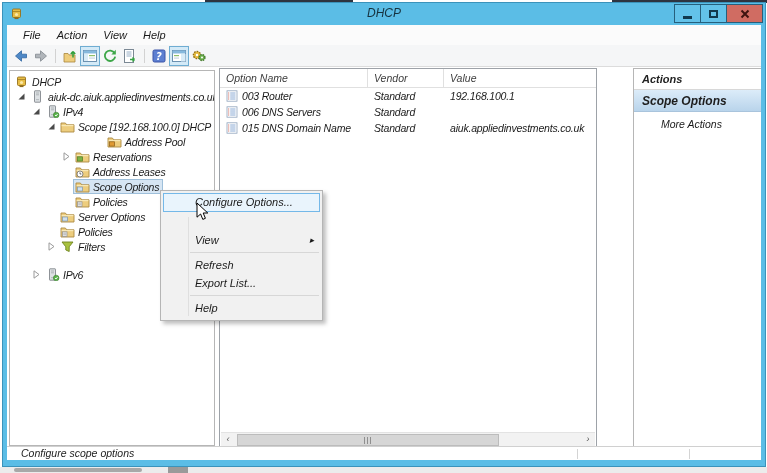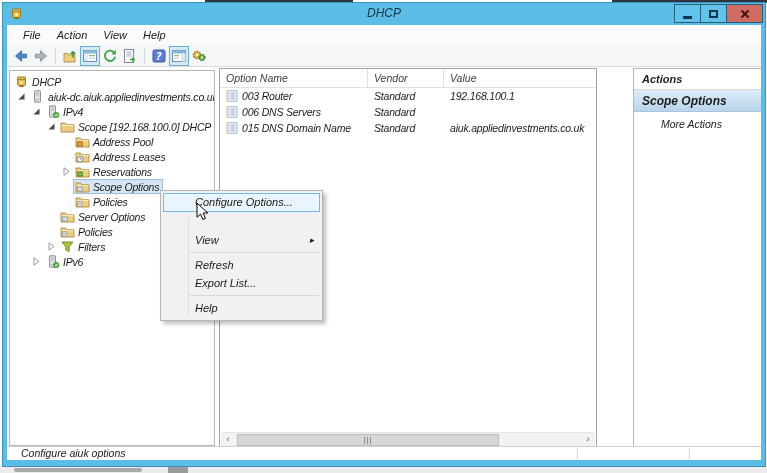--- a/index.html
+++ b/index.html
@@ -244,45 +244,31 @@
               <span class="node">
                 <span class="ticon">
                   <svg width="15" height="13" viewBox="0 0 15 13">
                     <path d="M1 3 h4.4 l1.3 1.8 H14 V12 H1 Z" fill="#edcd7e" stroke="#ad8a43" stroke-width="0.9"></path>
                     <path d="M1.6 5.6 H13.4" stroke="#f8e8b5" stroke-width="1.2"></path>
                   </svg>
                 </span>
                 <span class="tlabel">Scope [192.168.100.0] DHCP</span>
               </span>
             </div>
-            <div class="trow" style="padding-left: 50px;">
+            <div class="trow" style="padding-left: 50px; gap: 32px;">
               <span class="arw"></span>
               <span class="node">
                 <span class="ticon">
                   <svg width="15" height="13" viewBox="0 0 15 13">
                     <path d="M1 3 h4.4 l1.3 1.8 H14 V12 H1 Z" fill="#edcd7e" stroke="#ad8a43" stroke-width="0.9"></path>
                     <path d="M1.6 5.6 H13.4" stroke="#f8e8b5" stroke-width="1.2"></path>
                     <rect x="2.5" y="6.8" width="5" height="4.3" fill="#e09a33" stroke="#8a5d17" stroke-width="0.7"></rect>
                   </svg>
                 </span>
                 <span class="tlabel">Address Pool</span>
-              </span>
-            </div>
-            <div class="trow" style="padding-left: 50px;">
-              <span class="arw"></span>
-              <span class="node">
-                <span class="ticon">
-                  <svg width="15" height="13" viewBox="0 0 15 13">
-                    <path d="M1 3 h4.4 l1.3 1.8 H14 V12 H1 Z" fill="#edcd7e" stroke="#ad8a43" stroke-width="0.9"></path>
-                    <path d="M1.6 5.6 H13.4" stroke="#f8e8b5" stroke-width="1.2"></path>
-                    <circle cx="5" cy="9" r="3" fill="#fff" stroke="#6b6b6b" stroke-width="0.8"></circle>
-                    <path d="M5 7.4 V9 H6.4" stroke="#444" stroke-width="0.8" fill="none"></path>
-                  </svg>
-                </span>
-                <span class="tlabel">Address Leases</span>
               </span>
             </div>
             <div class="trow" style="padding-left: 50px;">
               <span class="arw">
                 <svg width="11" height="11" viewBox="0 0 11 11">
                   <path d="M3 1.8 L8 5.5 L3 9.2 Z" fill="#fff" stroke="#9a9a9a"></path>
                 </svg>
               </span>
               <span class="node">
                 <span class="ticon">
@@ -290,20 +276,34 @@
                     <path d="M1 3 h4.4 l1.3 1.8 H14 V12 H1 Z" fill="#edcd7e" stroke="#ad8a43" stroke-width="0.9"></path>
                     <path d="M1.6 5.6 H13.4" stroke="#f8e8b5" stroke-width="1.2"></path>
                     <rect x="2.5" y="6.8" width="5" height="4.3" fill="#7cb347" stroke="#4c7a22" stroke-width="0.7"></rect>
                   </svg>
                 </span>
                 <span class="tlabel">Reservations</span>
               </span>
             </div>
             <div class="trow" style="padding-left: 50px;">
               <span class="arw"></span>
+              <span class="node">
+                <span class="ticon">
+                  <svg width="15" height="13" viewBox="0 0 15 13">
+                    <path d="M1 3 h4.4 l1.3 1.8 H14 V12 H1 Z" fill="#edcd7e" stroke="#ad8a43" stroke-width="0.9"></path>
+                    <path d="M1.6 5.6 H13.4" stroke="#f8e8b5" stroke-width="1.2"></path>
+                    <circle cx="5" cy="9" r="3" fill="#fff" stroke="#6b6b6b" stroke-width="0.8"></circle>
+                    <path d="M5 7.4 V9 H6.4" stroke="#444" stroke-width="0.8" fill="none"></path>
+                  </svg>
+                </span>
+                <span class="tlabel">Address Leases</span>
+              </span>
+            </div>
+            <div class="trow" style="padding-left: 50px;">
+              <span class="arw"></span>
               <span class="node sel">
                 <span class="ticon">
                   <svg width="15" height="13" viewBox="0 0 15 13">
                     <path d="M1 3 h4.4 l1.3 1.8 H14 V12 H1 Z" fill="#edcd7e" stroke="#ad8a43" stroke-width="0.9"></path>
                     <path d="M1.6 5.6 H13.4" stroke="#f8e8b5" stroke-width="1.2"></path>
                     <rect x="2.5" y="7" width="5" height="4" fill="#cfe0ee" stroke="#7d95ab" stroke-width="0.7"></rect>
                   </svg>
                 </span>
                 <span class="tlabel">Scope Options</span>
               </span>
@@ -357,21 +357,21 @@
               </span>
               <span class="node">
                 <span class="ticon">
                   <svg width="15" height="13" viewBox="0 0 15 13">
                     <path d="M2 2 H13 L9.2 6.8 V11.5 L5.8 10 V6.8 Z" fill="#a9c23f" stroke="#6f8420" stroke-width="0.9"></path>
                   </svg>
                 </span>
                 <span class="tlabel">Filters</span>
               </span>
             </div>
-            <div class="trow" style="padding-left: 20px;">
+            <div class="trow" style="padding-left: 20px; margin-top: 13px;">
               <span class="arw">
                 <svg width="11" height="11" viewBox="0 0 11 11">
                   <path d="M3 1.8 L8 5.5 L3 9.2 Z" fill="#fff" stroke="#9a9a9a"></path>
                 </svg>
               </span>
               <span class="node">
                 <span class="ticon">
                   <svg width="15" height="13" viewBox="0 0 15 13">
                     <rect x="4.5" y="0.8" width="6" height="11.4" rx="0.5" fill="#dde1e4" stroke="#82878c" stroke-width="0.9"></rect>
                     <path d="M6 3 h3 M6 4.8 h3" stroke="#9aa0a5" stroke-width="0.7"></path>
@@ -450,21 +450,21 @@
             <span class="ap-collapse">▴</span>
           </div>
           <div class="ap-item">
             <span>More Actions</span>
             <span class="ap-sub">▸</span>
           </div>
         </div>
       </div>
 
       <div class="statusbar">
-        <span>Configure aiuk options</span>
+        <span>Configure scope options</span>
         <i class="sdiv d1"></i>
         <i class="sdiv d2"></i>
       </div>
     </div>
   </div>
 
   <div class="ctx" id="ctxmenu">
       <div class="citem hl">
         <span>Configure Options...</span>
       </div>

